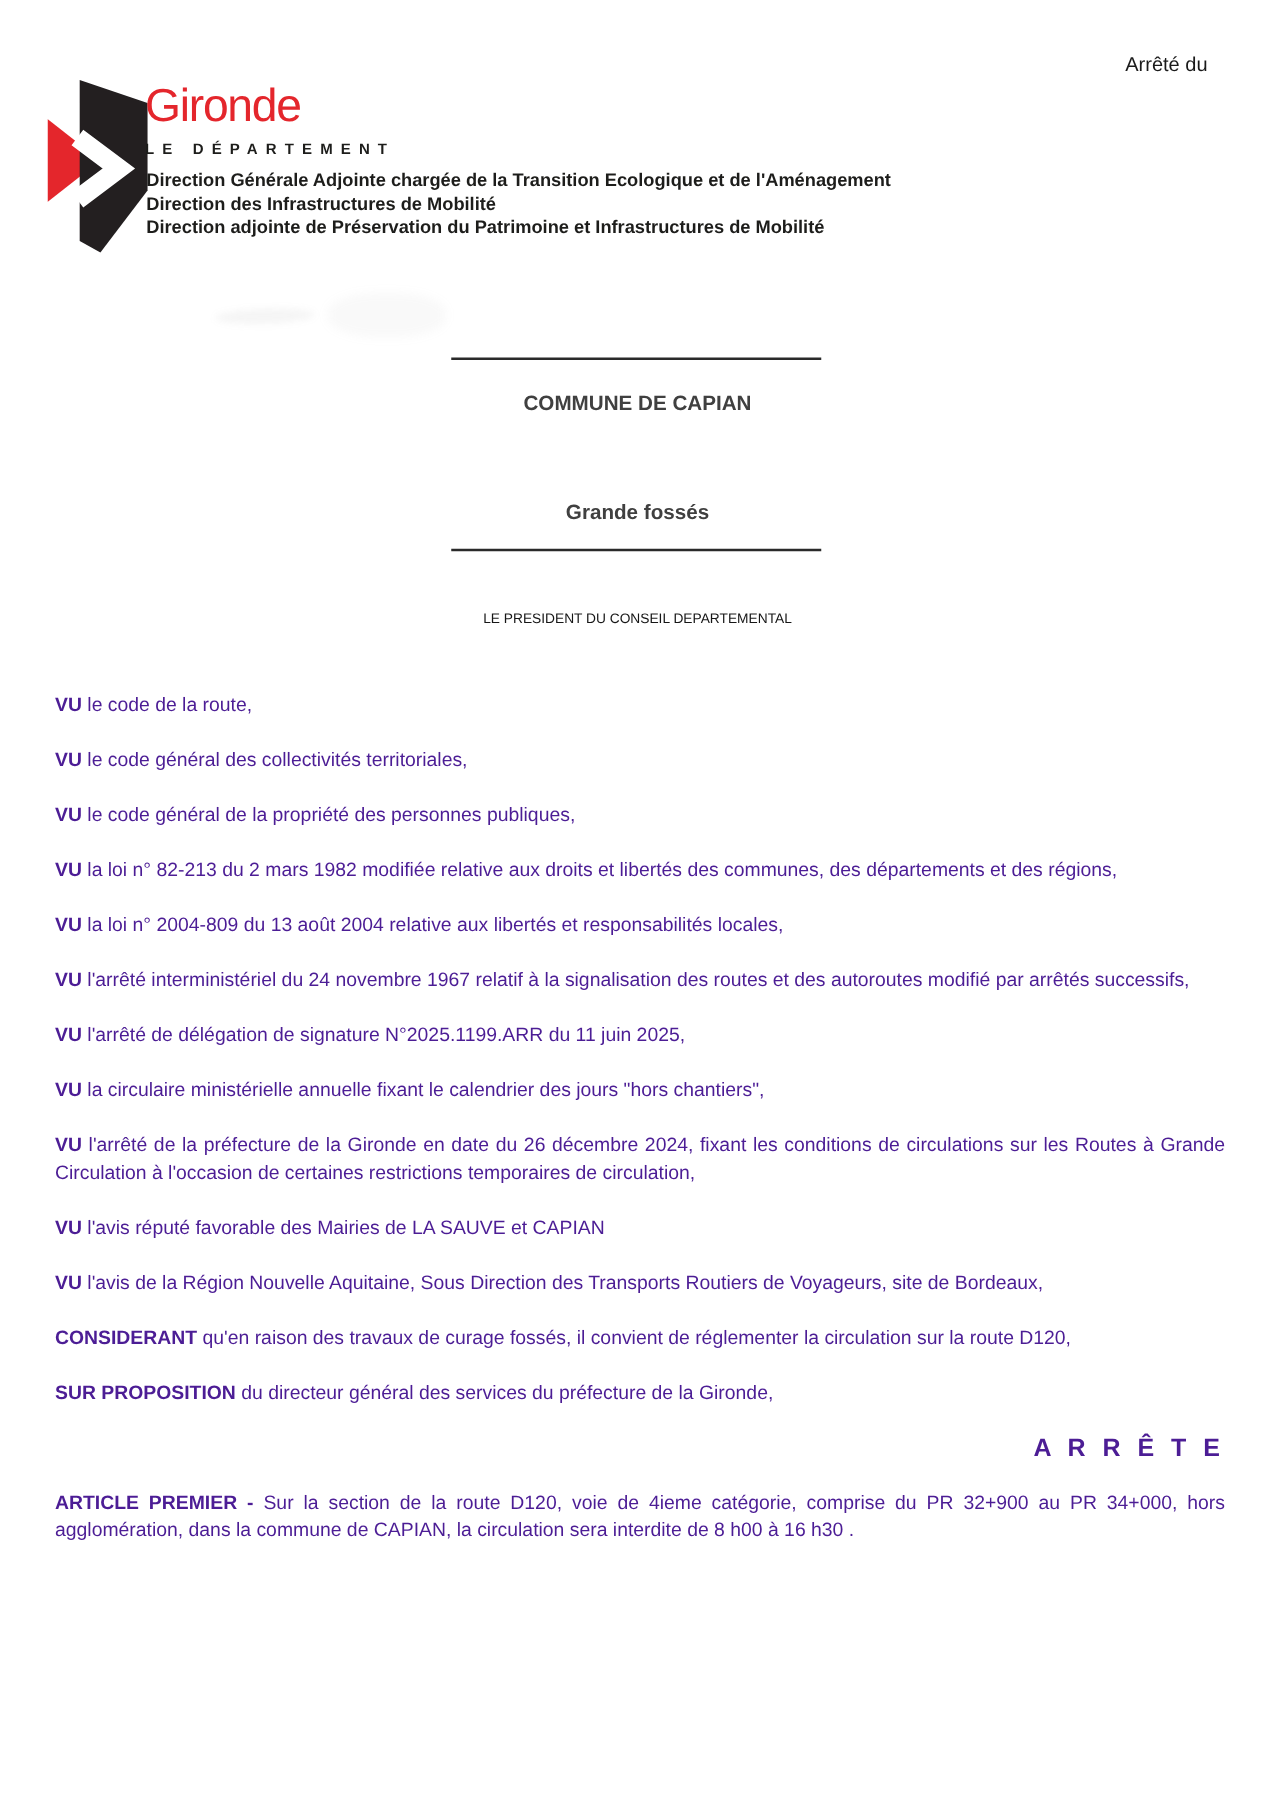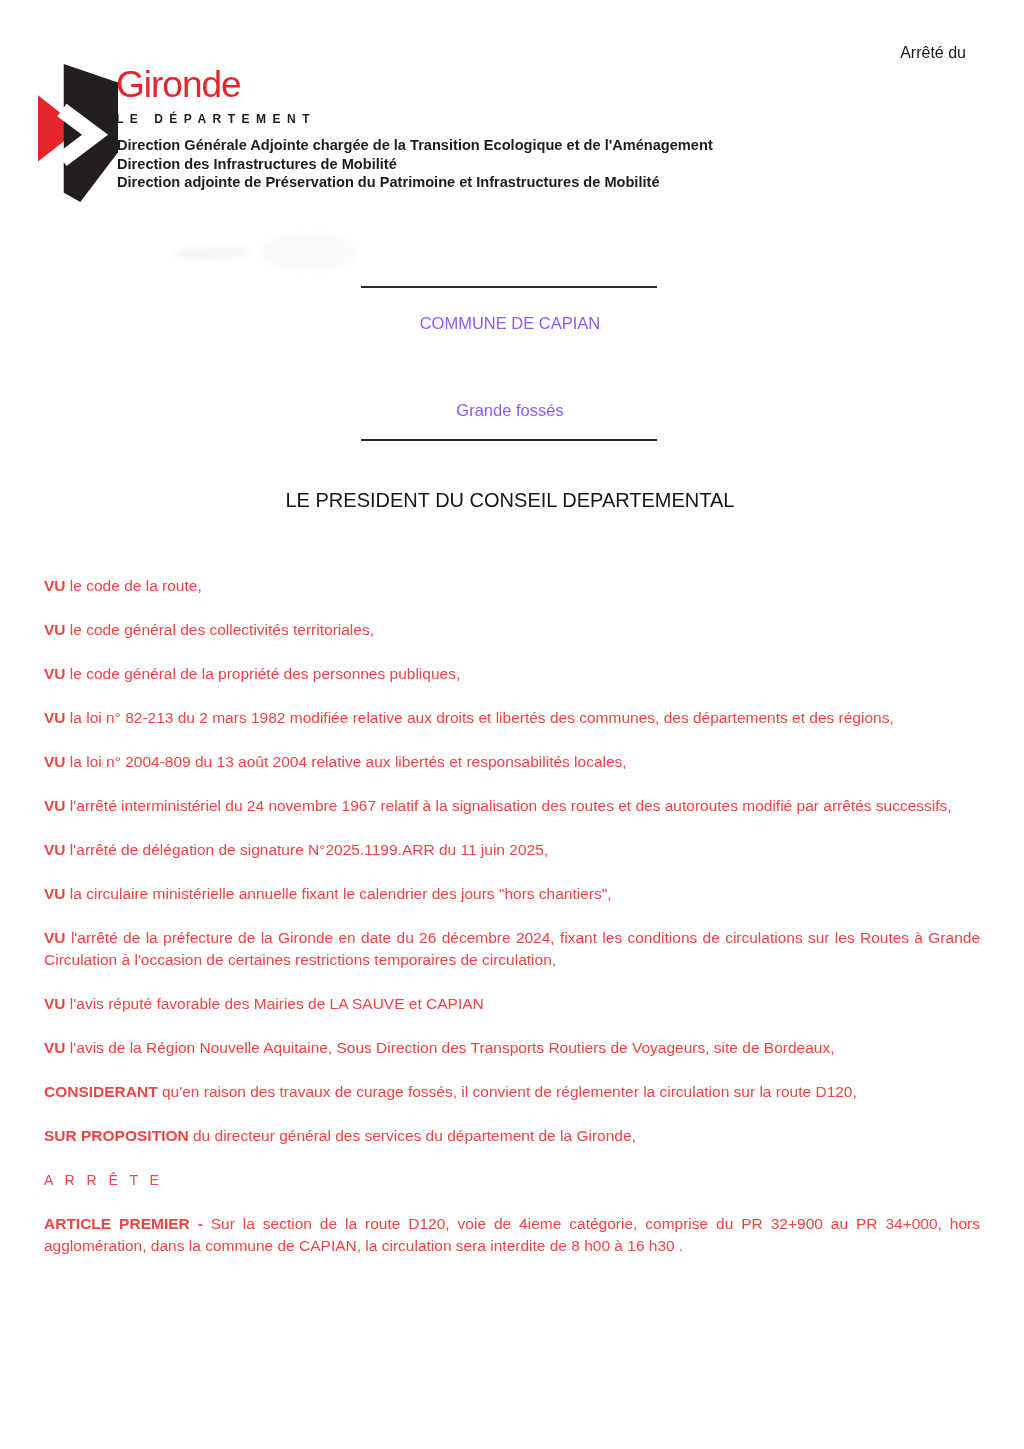--- a/index.html
+++ b/index.html
@@ -70,50 +70,50 @@
   
   .center-col { position: absolute; left: 0; width: 1020px; text-align: center; }
   .divider {
     position: absolute;
     left: 361px;
     width: 296px;
     border-top: 2px solid #2a2a2a;
   }
   .divider-top { top: 286px; }
   .divider-bottom { top: 439px; }
-  .title-line { font-weight: normal; font-size: 16.5px; color: #8b5cf6; }
+  .title-line { font-weight: bold; font-size: 16.5px; color: #404040; }
   .t-commune { top: 314px; }
   .t-route   { top: 358px; }
   .t-objet   { top: 401px; }
 
   .president-heading {
     top: 489px;
-    font-size: 20px;
+    font-size: 11px;
     font-weight: normal;
     color: #161616;
   }
 
   
   .body-text {
     position: absolute;
-    top: 575px;
+    top: 554px;
     left: 44px;
     width: 936px;
     font-size: 15.5px;
     line-height: 22px;
-    color: #ef4444;
+    color: #4c1d95;
   }
   .para { margin: 0 0 22px 0; text-align: left; }
   .para.justify { text-align: justify; }
   .para .prefix { font-weight: bold; }
   .arrete-heading {
     margin: 0 0 22px 0;
-    text-align: left;
-    font-weight: normal;
-    font-size: 14px;
+    text-align: right;
+    font-weight: bold;
+    font-size: 20px;
     letter-spacing: 4px;
   }
 </style>
 </head>
 <body>
 
 <div class="page">
 
   <div class="arrete-du">Arrêté du</div>
 
@@ -164,21 +164,21 @@
     <p class="para"><span class="prefix">VU</span> <span>la circulaire ministérielle annuelle fixant le calendrier des jours "hors chantiers",</span></p>
 
     <p class="para justify"><span class="prefix">VU</span> <span>l'arrêté de la préfecture de la Gironde en date du 26 décembre 2024, fixant les conditions de circulations sur les Routes à Grande Circulation à l'occasion de certaines restrictions temporaires de circulation,</span></p>
 
     <p class="para"><span class="prefix">VU</span> <span>l'avis réputé favorable des Mairies de LA SAUVE et CAPIAN</span></p>
 
     <p class="para"><span class="prefix">VU</span> <span>l'avis  de la Région Nouvelle Aquitaine, Sous Direction des Transports Routiers de Voyageurs, site de Bordeaux,</span></p>
 
     <p class="para"><span class="prefix">CONSIDERANT</span> <span>qu'en raison des travaux de curage fossés, il convient de réglementer la circulation sur la route D120,</span></p>
 
-    <p class="para"><span class="prefix">SUR PROPOSITION</span> <span>du directeur général des services du département de la Gironde,</span></p>
+    <p class="para"><span class="prefix">SUR PROPOSITION</span> <span>du directeur général des services du préfecture de la Gironde,</span></p>
 
     <p class="arrete-heading">A R R Ê T E</p>
 
     <p class="para justify"><span class="prefix">ARTICLE PREMIER -</span> <span>Sur la section de la route D120, voie de 4ieme catégorie, comprise  du PR 32+900 au PR 34+000, hors agglomération, dans la commune de CAPIAN, la circulation sera interdite de 8 h00 à 16 h30 .</span></p>
 
   </div>
 
 </div>
 
 </body></html>

